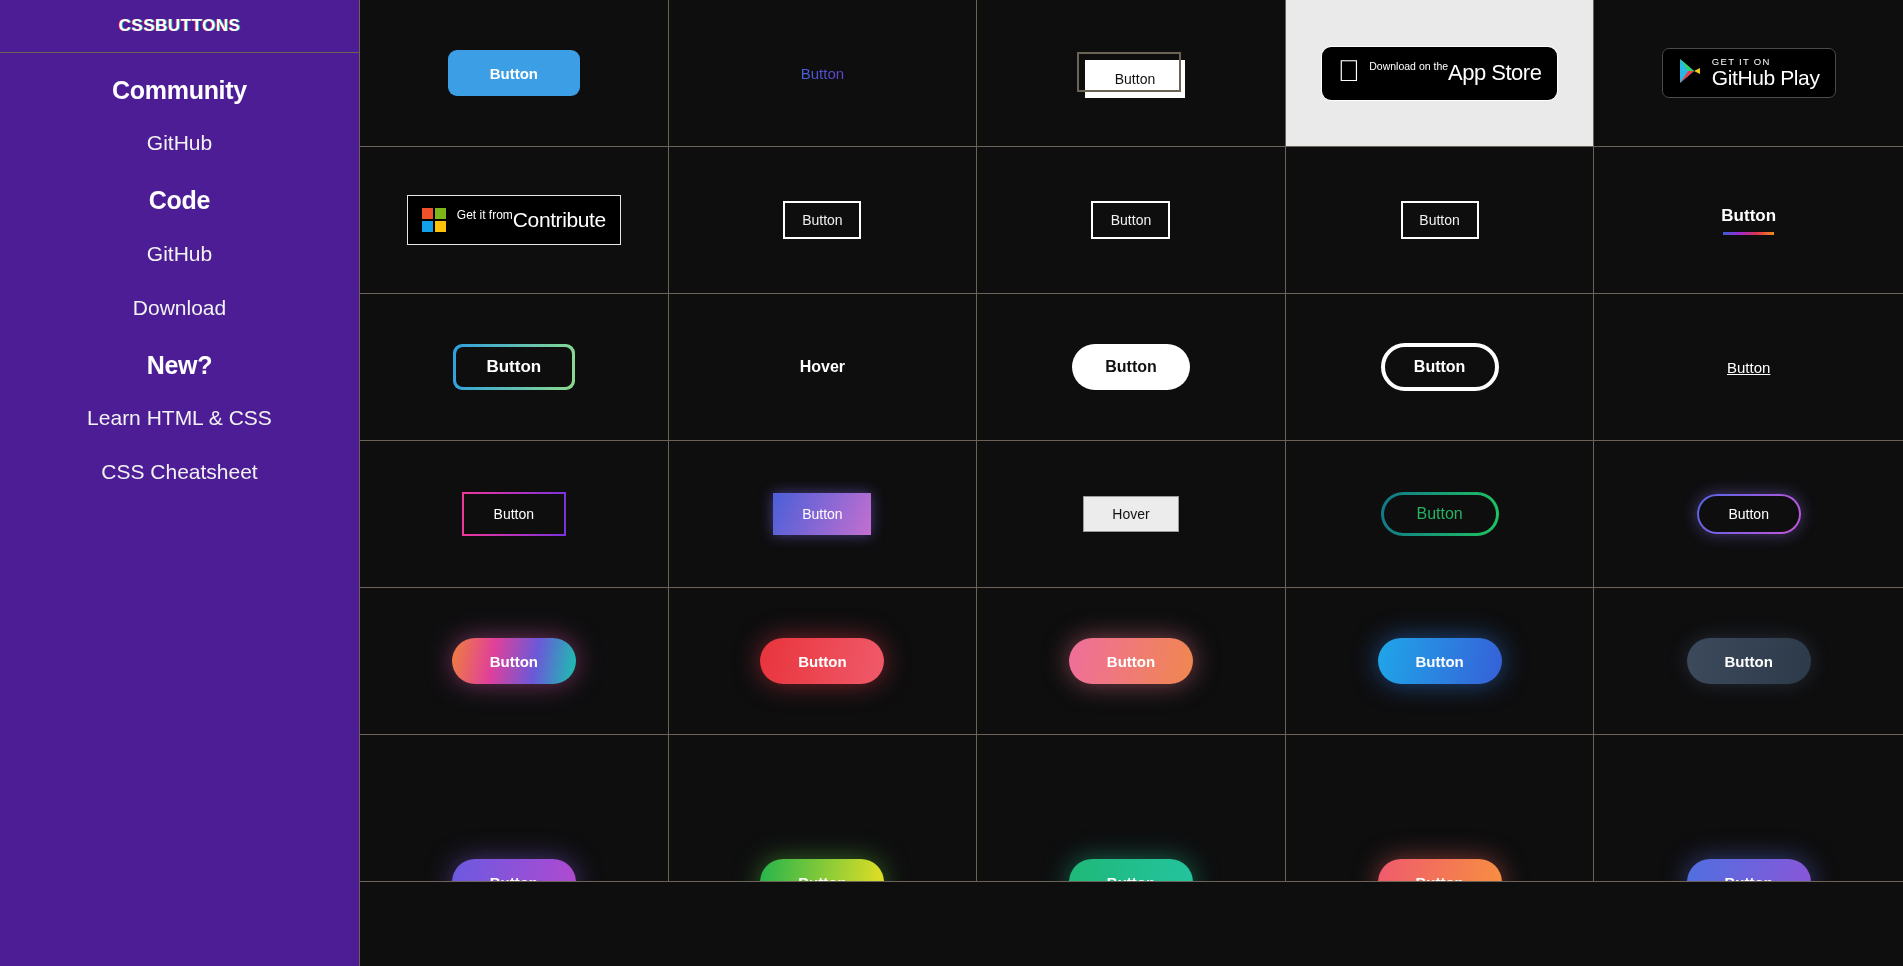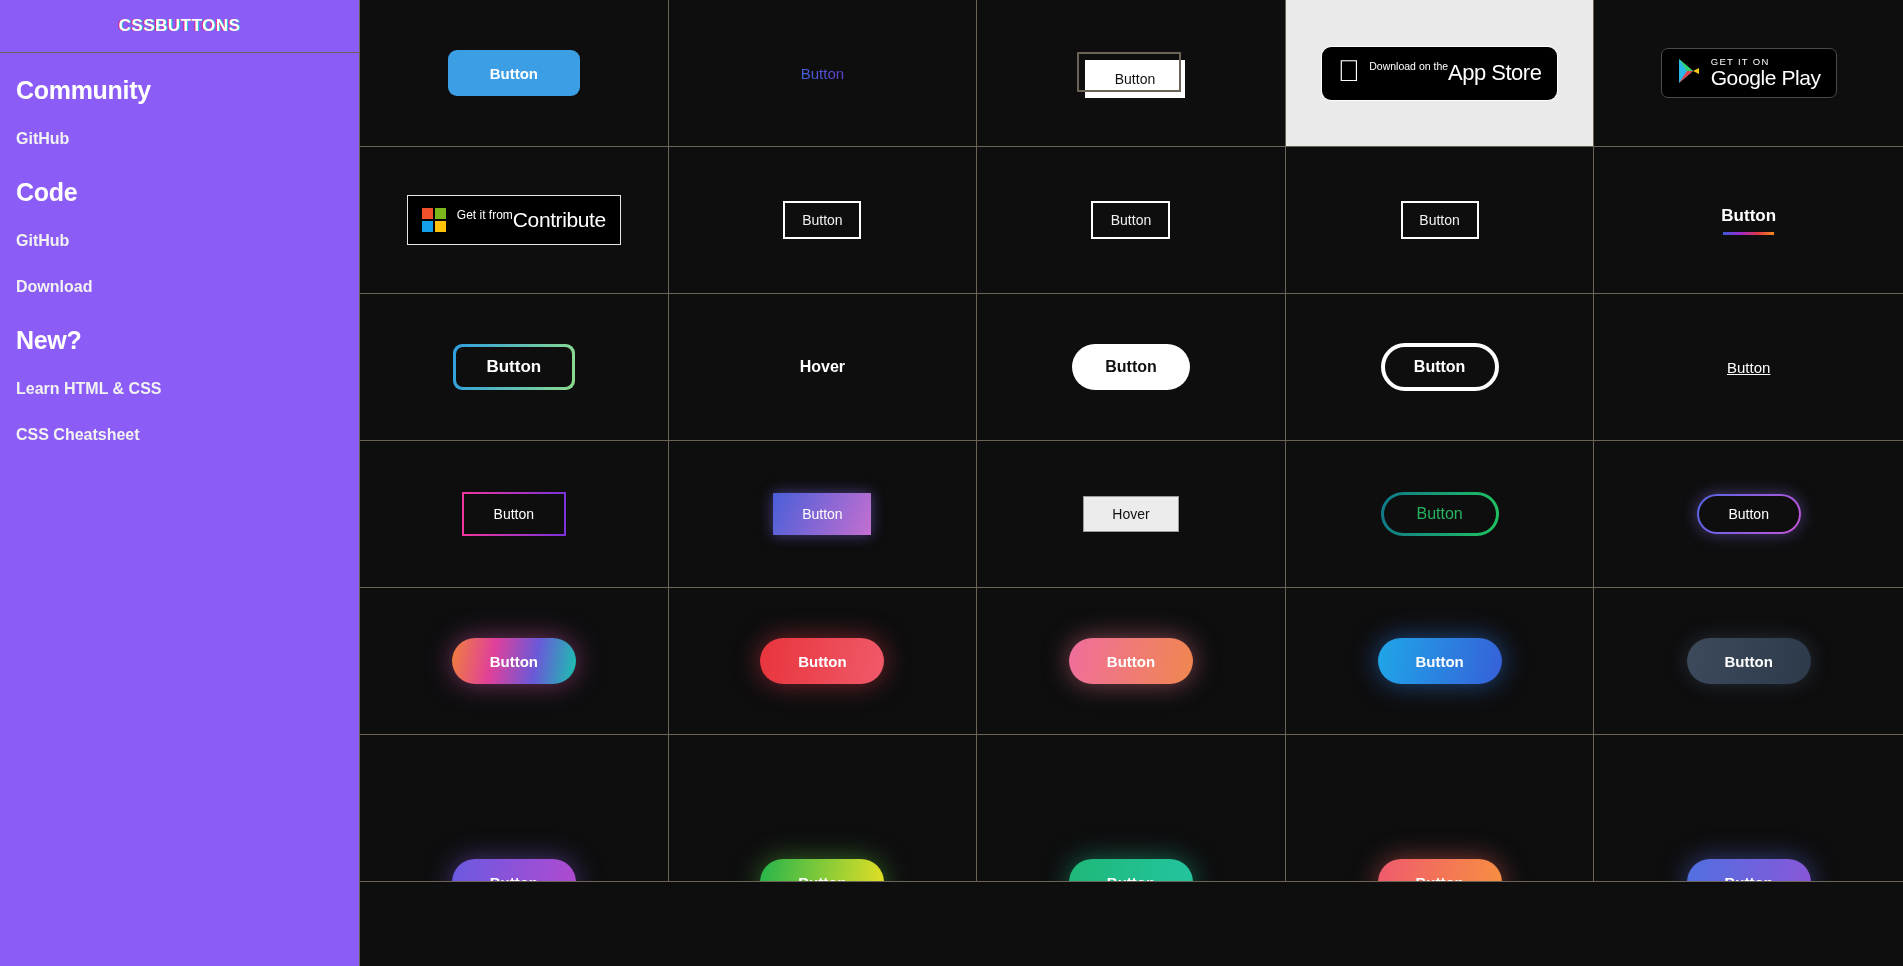--- a/index.html
+++ b/index.html
@@ -6,38 +6,38 @@
   html,body{
     width:1903px; height:966px; overflow:hidden;
     background:#0e0e0f;
     font-family:"Liberation Sans", sans-serif;
   }
   #app{ display:flex; width:1903px; height:966px; }
 
   
   .sidebar{
     width:359px; flex:0 0 359px; height:966px;
-    background:#8b5cf6; position:relative;
+    background:#4c1d95; position:relative;
   }
   .sidebar-head{
     height:53px; display:flex; align-items:center; justify-content:center;
     border-bottom:1px solid #6b6356;
   }
   .logo{
     color:#ffffff; font-size:17px; font-weight:bold; letter-spacing:.5px;
     text-shadow:-1px 0 rgba(255,0,80,.75), 1px 0 rgba(0,255,190,.75);
   }
-  .sidebar-body{ padding:22px 16px 0 16px; }
+  .sidebar-body{ padding:22px 16px 0 16px;text-align:center; }
   .nav-group{ margin-bottom:25px; }
   .nav-title{
     color:#ffffff; font-size:25px; font-weight:bold; line-height:1.25;
     margin-bottom:4px; letter-spacing:-.3px;
   }
   .nav-link{
-    display:block; color:#f2f2f2; font-size:16px; font-weight:bold;
+    display:block; color:#f2f2f2; font-size:21px; font-weight:normal;
     line-height:1.62; text-decoration:none; cursor:pointer;margin-top:20px;
   }
 
   
   .grid{
     flex:1; display:grid;
     grid-template-columns:repeat(5,1fr);
     grid-auto-rows:147px;
     border-left:1px solid #6b6356;
   }
@@ -278,21 +278,21 @@
         <span>
           <svg width="24" height="26" viewBox="0 0 24 26">
             <path d="M2 1 L16 13 L2 25 Z" fill="#2ab8e8"></path>
             <path d="M2 1 L16 13 L10 13 Z" fill="#2fd36a"></path>
             <path d="M2 25 L16 13 L10 13 Z" fill="#e8404a"></path>
             <path d="M16 13 L22 10 L22 16 Z" fill="#f5c518"></path>
           </svg>
         </span>
         <span class="txt">
           <span class="small">GET IT ON</span>
-          <span class="big">Google Play</span>
+          <span class="big">GitHub Play</span>
         </span>
       </div>
     </div>
 
     <div class="cell">
       <div class="badge-ms">
         <span class="ms-squares">
           <i style="background:#f0502a"></i>
             <i style="background:#7cb61a"></i>
           <i style="background:#14a0e8"></i>

